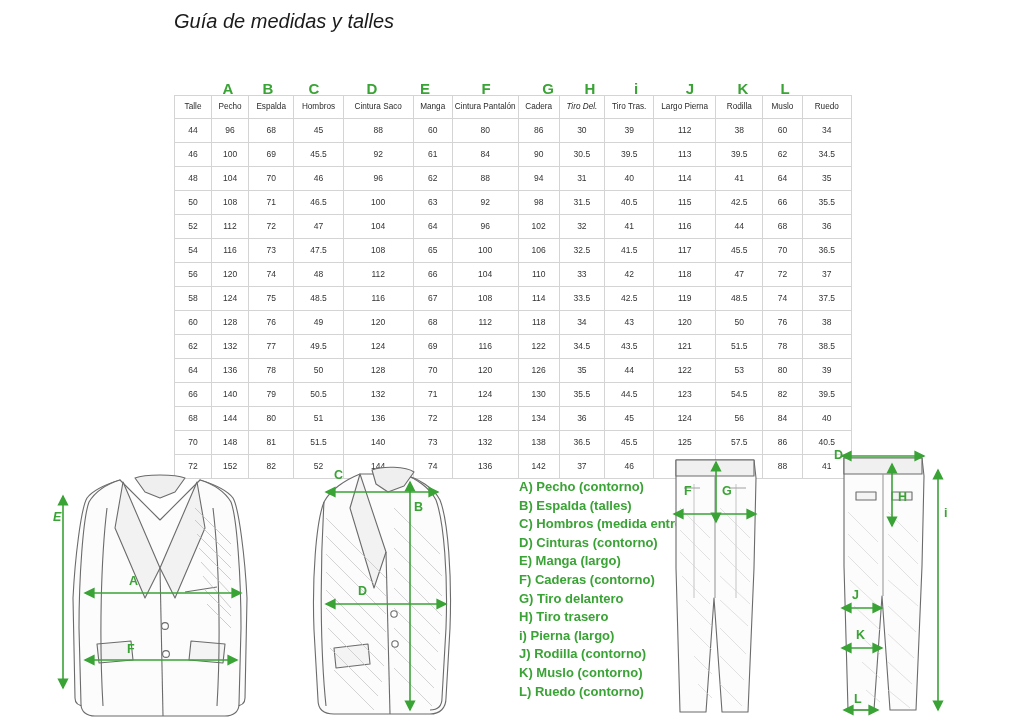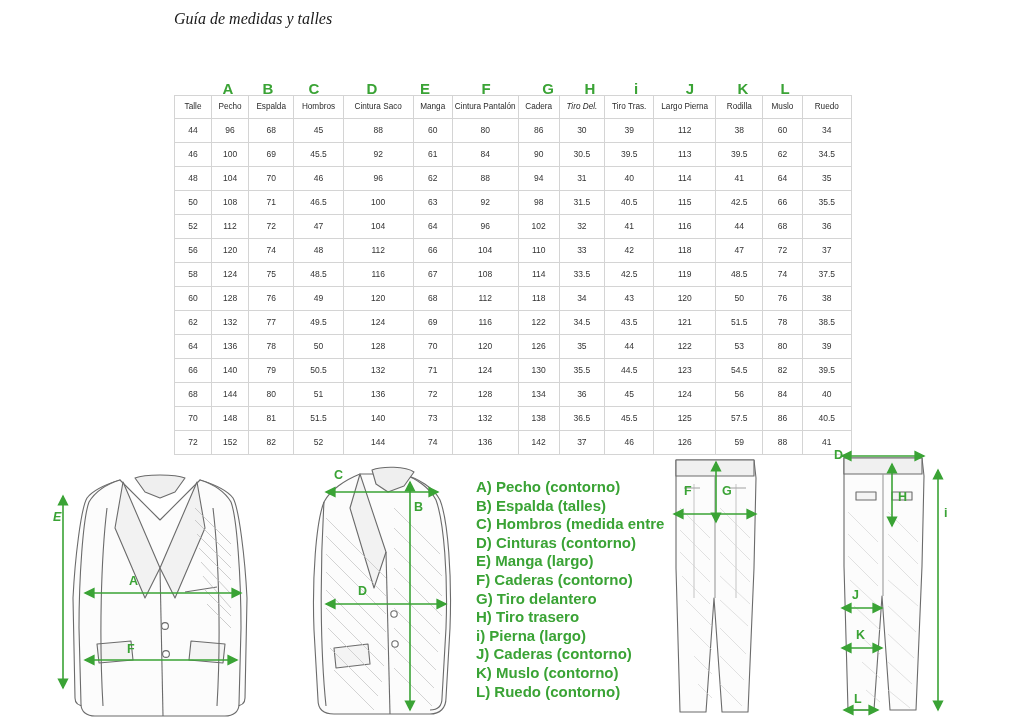--- a/index.html
+++ b/index.html
@@ -9,21 +9,21 @@
     background: #ffffff;
     font-family: "Liberation Sans", sans-serif;
     color: #1a1a1a;
     overflow: hidden;
   }
   .page { position: relative; width: 1024px; height: 724px; }
 
   
   .header { position: absolute; left: 174px; top: 10px; }
   .title { font-size: 17px; font-weight: bold; letter-spacing: .1px; margin: 0 0 2px 0; }
-  .subtitle { font-size: 16px; font-style: italic; margin: 0 0 21px 0; font-family: Liberation Serif, serif; }
+  .subtitle { font-size: 20px; font-style: italic; margin: 0 0 21px 0; }
   .note { font-size: 15px; margin: 0; }
 
   
   .letters {
     position: absolute; left: 174px; top: 80px;
     width: 678px; height: 18px;
     display: flex;
     color: #3aa335; font-weight: bold; font-size: 15px;
   }
   .letters div { text-align: center; }
@@ -41,22 +41,22 @@
     text-align: center;
     padding: 0;
     height: 23px;
     font-weight: normal;
     line-height: 23px;
   }
   table.sizes thead th { font-size: 8.2px; color: #2b2b2b; height: 22px; line-height: 22px;}
 
   
   .legend {
-    position: absolute; left: 476px; top: 478px;
-    color: #3aa335; font-size: 15px; font-weight: bold; line-height: 18.6px;
+    position: absolute; left: 519px; top: 478px;
+    color: #3aa335; font-size: 13px; font-weight: bold; line-height: 18.6px;
   }
   .legend div { white-space: nowrap; }
 
   
   .figs { position: absolute; left: 0; top: 448px; width: 1024px; height: 276px; }
   .fig { position: absolute; }
   .lbl {
     position: absolute; color: #3aa335; font-weight: bold; font-size: 12.5px;
   }
   .lbl.ital { font-style: italic; }
@@ -182,20 +182,36 @@
             <td>96</td>
             <td>102</td>
             <td>32</td>
             <td>41</td>
             <td>116</td>
             <td>44</td>
             <td>68</td>
             <td>36</td>
           </tr>
           <tr>
+            <td>54</td>
+            <td>116</td>
+            <td>73</td>
+            <td>47.5</td>
+            <td>108</td>
+            <td>65</td>
+            <td>100</td>
+            <td>106</td>
+            <td>32.5</td>
+            <td>41.5</td>
+            <td>117</td>
+            <td>45.5</td>
+            <td>70</td>
+            <td>36.5</td>
+          </tr>
+          <tr>
             <td>56</td>
             <td>120</td>
             <td>74</td>
             <td>48</td>
             <td>112</td>
             <td>66</td>
             <td>104</td>
             <td>110</td>
             <td>33</td>
             <td>42</td>
@@ -339,21 +355,21 @@
   <div class="legend" id="legend-list">
       <div>A) Pecho (contorno)</div>
       <div>B) Espalda (talles)</div>
       <div>C) Hombros (medida entre</div>
       <div>D) Cinturas (contorno)</div>
       <div>E) Manga (largo)</div>
       <div>F) Caderas (contorno)</div>
       <div>G) Tiro delantero</div>
       <div>H) Tiro trasero</div>
       <div>i) Pierna (largo)</div>
-      <div>J) Caderas (contorno)</div>
+      <div>J) Rodilla (contorno)</div>
       <div>K) Muslo (contorno)</div>
       <div>L) Ruedo (contorno)</div>
     </div>
 
   <div class="figs">
 
     <div class="fig" style="left:45px; top:0px;">
       <svg width="230" height="276" viewBox="0 0 230 276">
         <g fill="#fcfcfc" stroke="#6b6b6b" stroke-width="1.1" stroke-linejoin="round">
 

